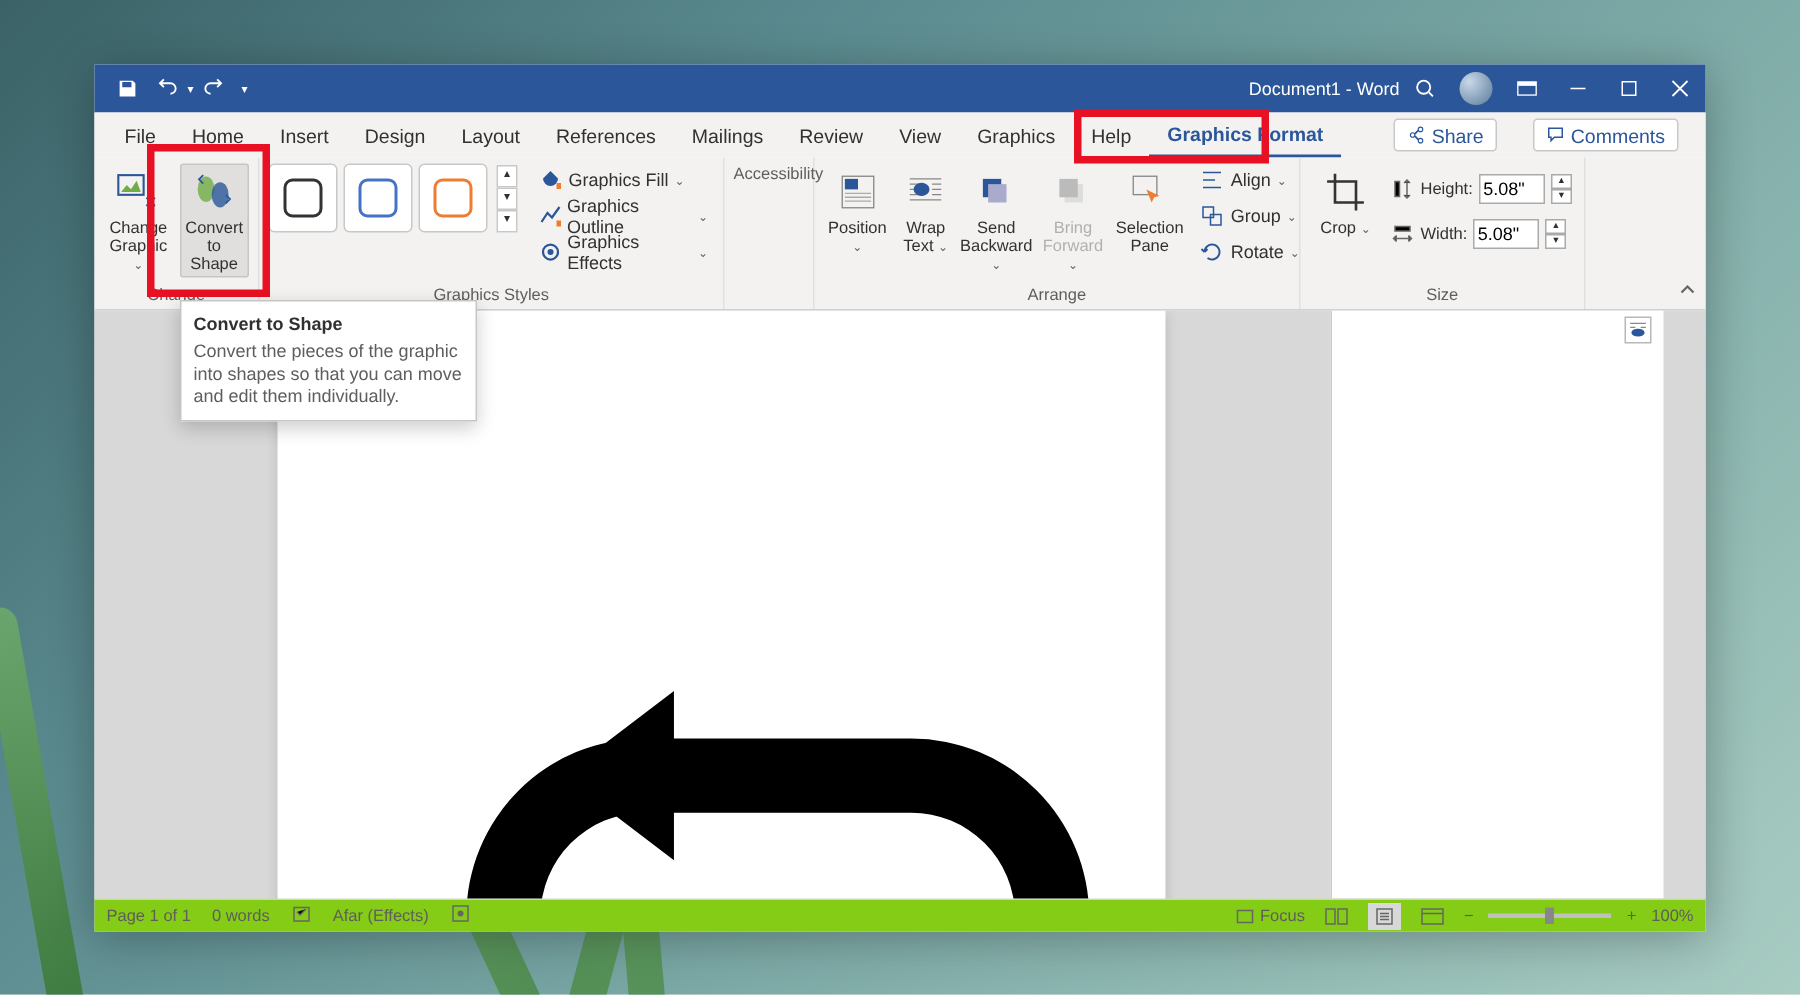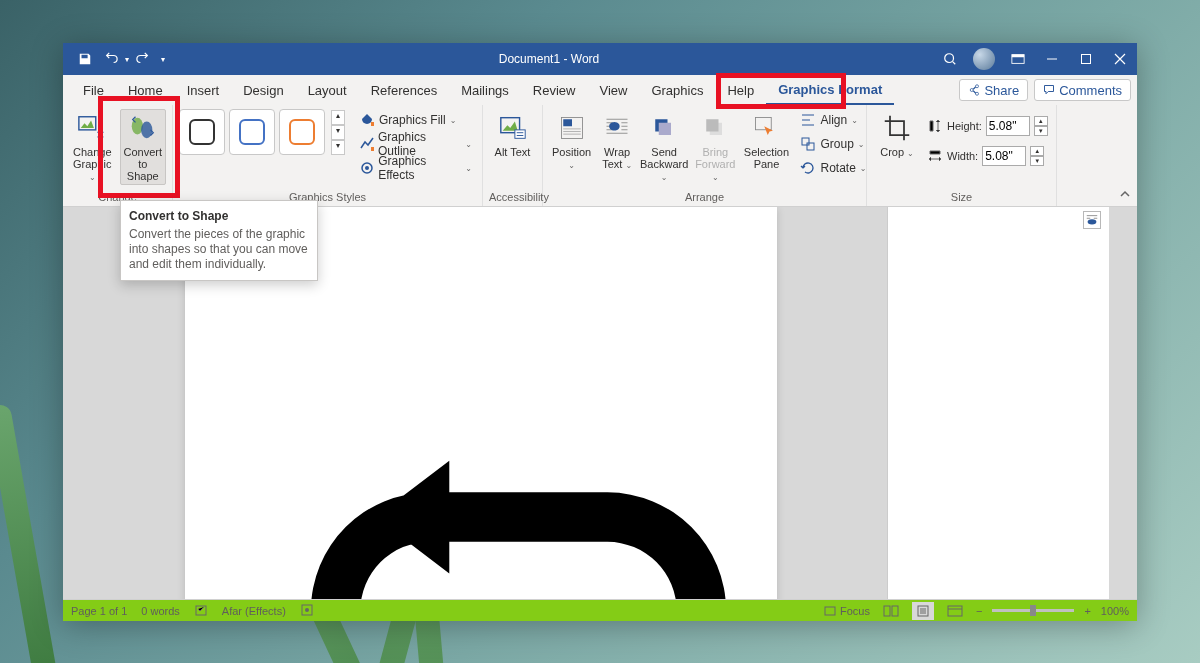--- a/index.html
+++ b/index.html
@@ -22,32 +22,32 @@
     position: absolute; left: 63px; top: 43px; width: 1074px; height: 578px;
     background: #fff; box-shadow: 0 4px 30px rgba(0,0,0,0.3);
     display: flex; flex-direction: column;
   }
   .titlebar {
     height: 32px; background: #2B579A; display: flex; align-items: center;
     color: #fff; font-size: 12px;
   }
   .qat { display: flex; align-items: center; gap: 2px; padding-left: 10px; }
   .qat .btn { width: 24px; height: 24px; display:flex; align-items:center; justify-content:center; cursor:pointer;}
-  .titlebar .title { flex: 1; text-align: center; }
+  .titlebar .title { flex: 1; text-align: right; }
   .titlebar .right { display: flex; align-items: center; }
   .winbtn { width: 34px; height: 32px; display:flex; align-items:center; justify-content:center; cursor:pointer;}
   .avatar { width:22px;height:22px;border-radius:50%;background:radial-gradient(circle at 30% 30%, #c8d8e8, #5a7a9a); margin:0 6px;}
 
   .tabbar {
     height: 30px; background: #F3F2F1; display: flex; align-items: stretch;
     font-size: 13px; padding-left: 8px; position:relative;
   }
   .tabbar .tab { padding: 0 12px; display:flex; align-items:center; color:#323130; cursor:pointer;}
   .tabbar .tab.active { color:#2B579A; font-weight:600; border-bottom:2px solid #2B579A;}
-  .tabbar .right { margin-left:auto; display:flex; gap:6px; padding-right:6px; align-items:center;}
+  .tabbar .right { margin-left:auto; display:flex; gap:24px; padding-right:18px; align-items:center;}
   .sharebtn, .commentsbtn { display:flex; align-items:center; gap:4px; padding:2px 8px; font-size:13px; color:#2B579A; border:1px solid #c8c8c8; background:#fff; border-radius:3px; cursor:pointer; height:22px;}
 
   .ribbon {
     height: 102px; background: #F3F2F1; border-bottom:1px solid #d0d0d0;
     display:flex; font-size:11px; color:#323130; position:relative;
   }
   .group { display:flex; flex-direction:column; border-right:1px solid #e0e0e0; padding:4px 6px 2px 6px; }
   .group .body { flex:1; display:flex; align-items:flex-start; gap:4px;}
   .group .label { text-align:center; font-size:11px; color:#605e5c; padding:1px 0; position:relative;}
   .bigbtn { width:48px; display:flex; flex-direction:column; align-items:center; gap:2px; padding:2px; cursor:pointer; border:1px solid transparent; border-radius:2px;}
@@ -267,33 +267,20 @@
               </svg>
               <span>Graphics Effects</span> 
               <span class="caret">⌄</span>
             </div>
         </div>
       </div>
       <div class="label">Graphics Styles</div>
     </div>
 
     <div class="group" style="width:60px;">
-      <div class="body">
-        <div class="bigbtn">
-          <div class="ico">
-              <svg width="30" height="30" viewBox="0 0 32 32">
-                <rect x="3" y="5" width="20" height="16" fill="none" stroke="#2B579A" stroke-width="1.5"></rect>
-                <path fill="#70AD47" d="M5 19l5-6 3 3 5-7 3 10z"></path>
-                <rect x="18" y="18" width="11" height="9" fill="#fff" stroke="#2B579A"></rect>
-                <path stroke="#2B579A" d="M20 21h7m-7 3h7"></path>
-              </svg>
-            </div>
-          <div class="txt">Alt Text</div>
-        </div>
-      </div>
       <div class="label">Accessibility</div>
     </div>
 
     <div class="group" style="width:324px;">
       <div class="body">
         <div class="bigbtn">
           <div class="ico">
               <svg width="28" height="28" viewBox="0 0 32 32">
                 <rect x="4" y="4" width="24" height="24" fill="none" stroke="#888"></rect>
                 <rect x="6" y="6" width="10" height="8" fill="#2B579A"></rect>

